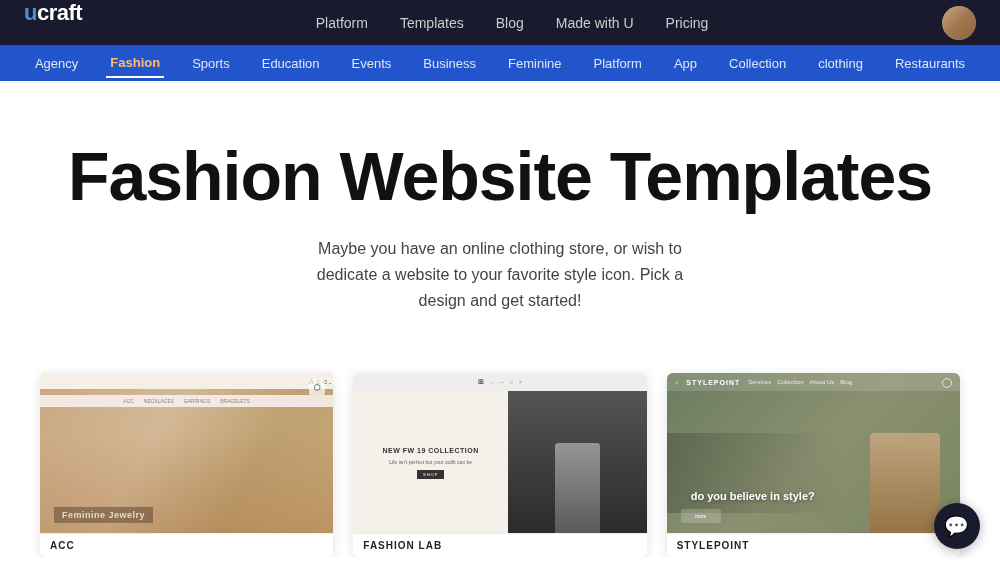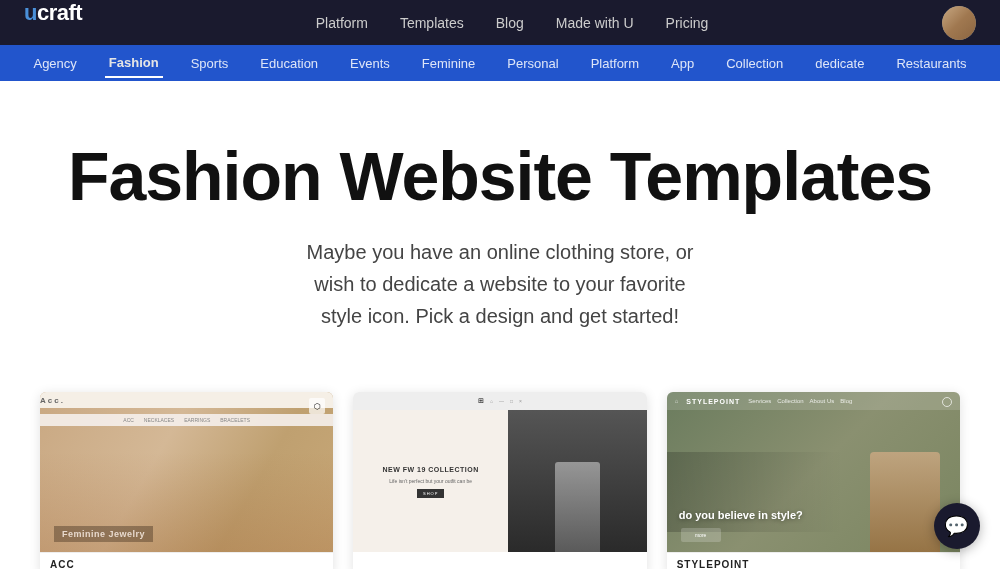--- a/index.html
+++ b/index.html
@@ -60,41 +60,41 @@
       justify-content: center;
       gap: 24px;
     }
     .cat-nav a {
       color: rgba(255,255,255,0.85);
       text-decoration: none;
       font-size: 13px;
       padding: 6px 4px;
     }
     .cat-nav a.active {
-      color: #e5e5e5;
+      color: #fdba74;
       font-weight: 700;
       border-bottom: 2px solid #fff;
     }
 
     
     .hero {
       text-align: center;
       padding: 60px 16px 40px;
       background: #fff;
     }
     .hero h1 {
       font-size: 68px;
       font-weight: 900;
       color: #111;
       line-height: 1.05;
       margin-bottom: 24px;
       letter-spacing: -1px;
     }
     .hero p {
-      font-size: 20px;
+      font-size: 16px;
       color: #444;
       line-height: 1.6;
       max-width: 400px;
       margin: 0 auto;
     }
 
     
     .cards-section {
       padding: 20px 40px 0;
       display: flex;
@@ -114,21 +114,21 @@
       overflow: hidden;
       position: relative;
     }
     .card1-header {
       position: absolute;
       top: 0; left: 0; right: 0;
       background: #f5efe6;
       height: 16px;
       display: flex;
       align-items: center;
-      justify-content: flex-start;
+      justify-content: flex-end;
       font-size: 8px;
       font-weight: 700;
       color: #555;
       letter-spacing: 1px;
     }
     .card1-bg {
       width: 100%;
       height: 100%;
       background: linear-gradient(120deg, #c9a882 0%, #d4b896 40%, #bfa070 70%, #c8a878 100%);
       display: flex;
@@ -242,21 +242,21 @@
       padding: 0 8px;
       gap: 8px;
       font-size: 6px;
       color: rgba(255,255,255,0.9);
     }
     .card3-logo { font-size: 7px; font-weight: 700; letter-spacing: 1px; color: #fff; }
     .card3-nav { display: flex; gap: 6px; font-size: 6px; color: rgba(255,255,255,0.8); }
     .card3-text {
       position: absolute;
       bottom: 30px;
-      left: 12px;
+      left: 24px;
       color: #fff;
       font-size: 11px;
       font-weight: 700;
       text-shadow: 0 1px 4px rgba(0,0,0,0.4);
       line-height: 1.2;
     }
     .card3-person {
       position: absolute;
       right: 20px;
       bottom: 0;
@@ -329,26 +329,26 @@
     </div>
   </div>
 </nav>
 
 <nav class="cat-nav">
   <a>Agency</a>
   <a class="active">Fashion</a>
   <a>Sports</a>
   <a>Education</a>
   <a>Events</a>
+  <a>Business</a>
   <a>Feminine</a>
-  <a>Personal</a>
   <a>Platform</a>
   <a>App</a>
   <a>Collection</a>
-  <a>dedicate</a>
+  <a>clothing</a>
   <a>Restaurants</a>
 </nav>
 
 <section class="hero">
   <h1>Fashion Website Templates</h1>
   <p>Maybe you have an online clothing store, or wish to dedicate a website to your favorite style icon. Pick a design and get started!</p>
 </section>
 
 <section class="cards-section">
 
@@ -392,20 +392,21 @@
           <div class="card2-right">
             <div class="card2-right-img">
               <div style="width:100%;height:100%;background:linear-gradient(180deg,#555 0%,#2a2a2a 100%);display:flex;align-items:flex-end;justify-content:center;">
                 <div style="width:45px;height:90px;background:linear-gradient(180deg,#aaa 0%,#666 100%);border-radius:3px 3px 0 0;opacity:0.8;"></div>
               </div>
             </div>
           </div>
         </div>
       </div>
     </div>
+    <div class="card-label">FASHION LAB</div>
   </div>
 
   <div class="card">
     <div class="card-inner">
       <div class="card3-mock">
         <div class="card3-header-bar">
           <span style="font-size:6px;color:rgba(255,255,255,0.7);">⌂</span>
           <div class="card3-logo">STYLEPOINT</div>
           <div class="card3-nav">
             <span>Services</span>

